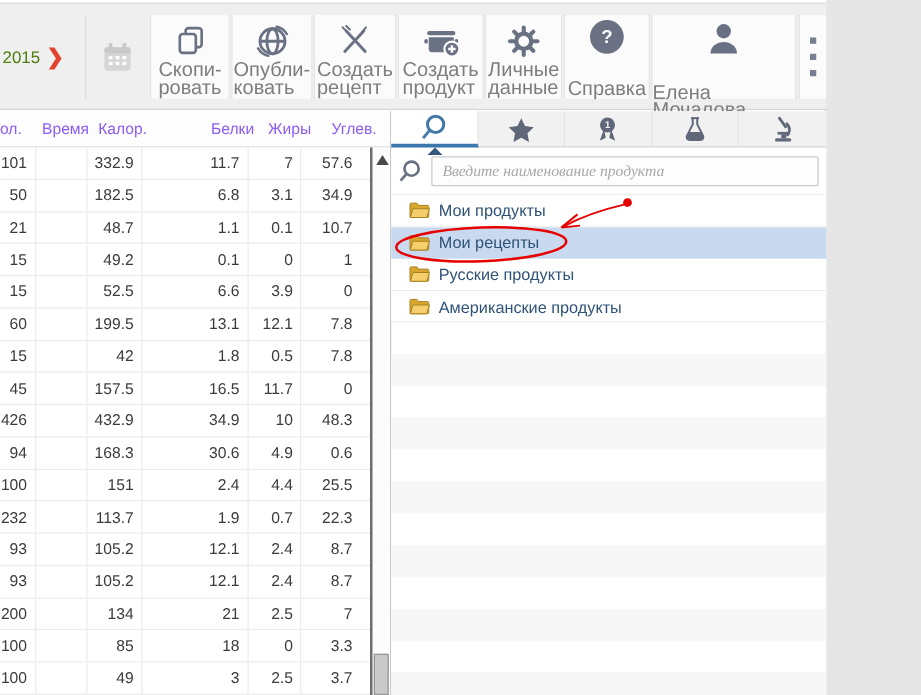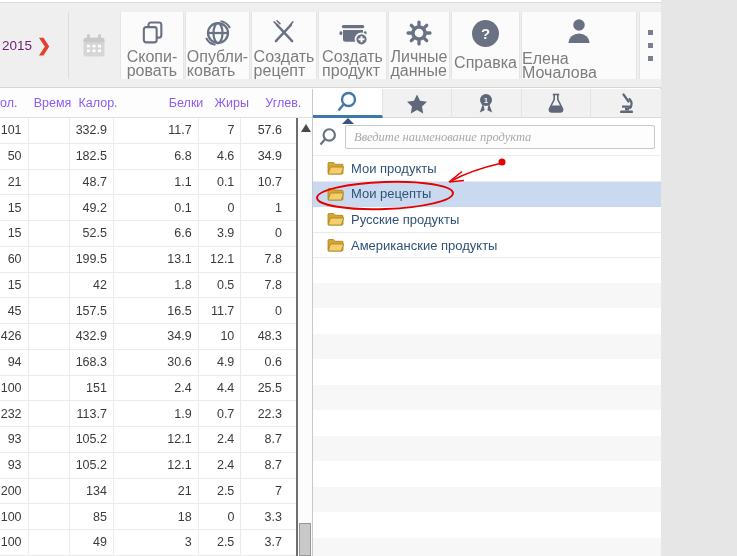--- a/index.html
+++ b/index.html
@@ -5,28 +5,28 @@
   * { margin:0; padding:0; box-sizing:border-box; }
   html,body { width:737px; height:556px; }
   body { font-family:"Liberation Sans", sans-serif; background:#e6e6e6; overflow:hidden; }
   .screen { position:relative; width:737px; height:556px; background:#e6e6e6; }
   .app { position:absolute; left:0; top:0; width:661px; height:556px; background:#fff; border-right:1px solid #cfcfcf; }
 
   
   .toolbar { position:absolute; left:0; top:0; width:661px; height:88px; background:#efefef; border-bottom:1px solid #d5d5d5; }
   .topstrip { position:absolute; left:0; top:0; width:661px; height:3px; background:#fff; border-bottom:1px solid #dcdcdc; }
   .date-nav { position:absolute; left:2px; top:38px; display:flex; align-items:center; gap:5px; }
-  .date-text { color:#701a75; font-size:13.5px; }
+  .date-text { color:#4d7c0f; font-size:13.5px; }
   .date-chevron { color:#e2432f; font-size:17px; font-weight:bold; line-height:14px; }
   .tdiv { position:absolute; top:12px; height:67px; width:1px; background:#dcdcdc; }
   .tcell { position:absolute; top:12px; height:67px; background:#fbfbfb; border-left:1px solid #e4e4e4; border-right:1px solid #e4e4e4;
            display:flex; flex-direction:column; align-items:center; padding-top:4px; cursor:pointer; }
   .tcell .ticon { height:34px; display:flex; align-items:center; justify-content:center; }
   .tcell .tlabel { font-size:16px; line-height:14px; color:#7d7d7d; text-align:left; }
-  .tcell.single .tlabel { margin-top:6px; }
+  .tcell.single .tlabel { margin-top:22px; }
   .calcell { position:absolute; left:69px; top:12px; width:50px; height:67px; display:flex; align-items:center; justify-content:center; }
   .helpdot { width:27px; height:27px; border-radius:50%; background:#6a7183; color:#fbfbfb; font-size:15px; font-weight:bold;
              display:flex; align-items:center; justify-content:center; }
   .dotscell { position:absolute; left:639px; top:12px; width:22px; height:67px; background:#fbfbfb; border-left:1px solid #e4e4e4;
               display:flex; flex-direction:column; align-items:center; justify-content:center; gap:8px; cursor:pointer; }
   .dotscell i { width:5px; height:5px; background:#787f90; }
 
   
   .thead { position:absolute; left:0; top:89px; width:312px; height:29px; background:#fdfdfd; border-bottom:1px solid #e0e0e0; display:flex; }
   .th { font-size:12.5px; color:#8b5cf6; display:flex; align-items:center; justify-content:center; }
@@ -222,21 +222,21 @@
     <div class="td c3">11.7</div>
     <div class="td c4">7</div>
     <div class="td c5">57.6</div>
   </div>
 
   <div class="trow">
     <div class="td c0">50</div>
     <div class="td c1"></div>
     <div class="td c2">182.5</div>
     <div class="td c3">6.8</div>
-    <div class="td c4">4.6</div>
+    <div class="td c4">3.1</div>
     <div class="td c5">34.9</div>
   </div>
 
   <div class="trow">
     <div class="td c0">21</div>
     <div class="td c1"></div>
     <div class="td c2">48.7</div>
     <div class="td c3">1.1</div>
     <div class="td c4">0.1</div>
     <div class="td c5">10.7</div>

